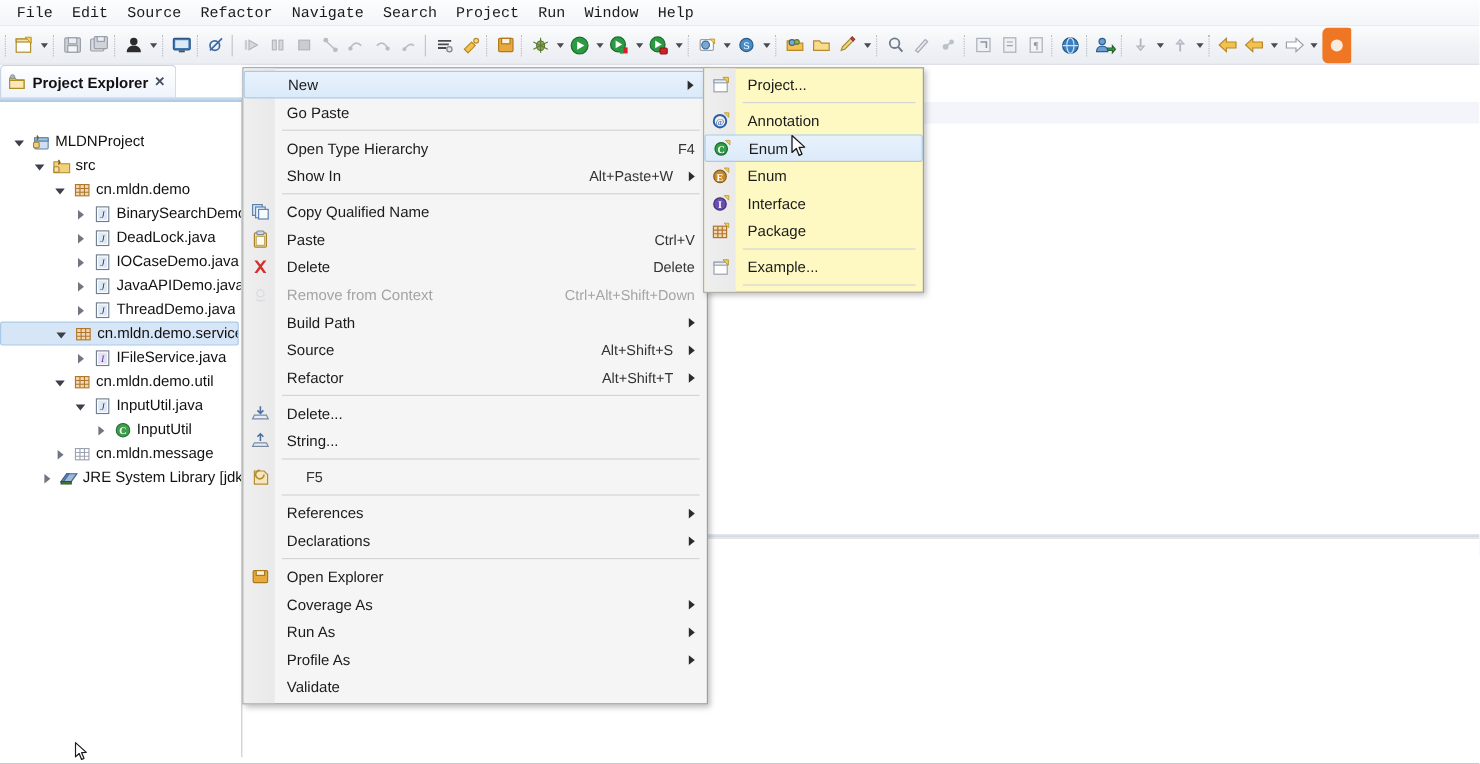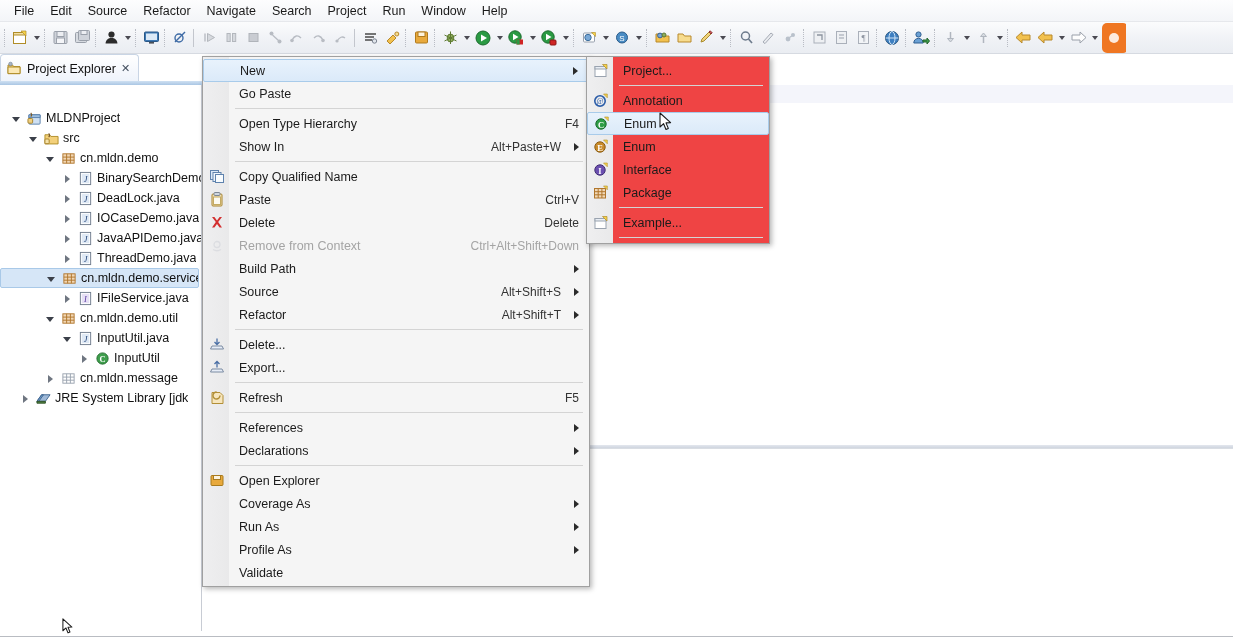--- a/index.html
+++ b/index.html
@@ -12,21 +12,21 @@
     font-size: 12px;
     color: #000;
   }
   #app { position: relative; width: 1233px; height: 637px; background:#fff; }
 
   
   .menubar {
     position: absolute; top: 0; left: 0; width: 1233px; height: 22px;
     background: linear-gradient(to bottom, #fdfdfe 0%, #f3f5f8 100%);
     border-bottom: 1px solid #e6e8ec;
-    display: flex; align-items: center; padding-left: 6px;
+    display: flex; align-items: center; padding-left: 6px; font-family: Liberation Mono, monospace;
   }
   .menubar .mi {
     padding: 2px 8px; font-size: 12.5px; color: #1a1a1a; line-height: 16px;
     cursor: default; white-space: nowrap;
   }
 
   
   .toolbar {
     position: absolute; top: 22px; left: 0; width: 1233px; height: 32px;
     background: linear-gradient(to bottom, #fbfcfd 0%, #f0f2f6 55%, #eaedf2 100%);
@@ -53,21 +53,21 @@
   .tabstrip-left {
     position: absolute; top: 54px; left: 0; width: 202px; height: 32px;
     background: #ffffff;
   }
   .viewtab {
     position: absolute; top: 0; left: 0; height: 28px;
     display: flex; align-items: center; gap: 5px; padding: 0 8px 0 6px;
     background: linear-gradient(to bottom,#ffffff 0%, #eef3fb 100%);
     border: 1px solid #c9d5e5; border-bottom: none;
     border-top-left-radius: 4px; border-top-right-radius: 4px;
-    font-size: 12.5px; color: #111;
+    font-size: 12.5px; color: #111; font-weight: bold;
   }
   .viewtab .lbl { white-space: nowrap; }
   .tabunderline {
     position: absolute; top: 81px; left: 0; width: 202px; height: 4px;
     background: linear-gradient(to bottom,#cfe0f2,#aac6e4);
   }
   .tab-ghost {
     position: absolute; top: 56px; left: 150px; width: 52px; height: 25px;
     background: linear-gradient(to bottom,#cdddee,#b9cfe6);
     border: 1px solid #a9c2dc; border-bottom:none;
@@ -194,21 +194,21 @@
     border-radius: 2px;
     height: 23px;
   }
   .msep {
     height: 1px; margin: 3px 6px 3px 32px; background: #d4d4d4; position:relative; z-index:2;
   }
 
   
   .submenu {
     position: absolute; top: 56px; left: 586px; width: 184px;
-    background: #ef4444; border: 1px solid #a0a0a0;
+    background: #fef9c3; border: 1px solid #a0a0a0;
     box-shadow: 2px 2px 5px rgba(0,0,0,0.28);
     padding: 2px 0; z-index: 60;
   }
   .submenu .gutter {
     position:absolute; top:0; left:0; width:26px; height:100%;
     background: linear-gradient(to right,#efeff0,#e9e9ea);
   }
 
   
   .cursor {
@@ -690,21 +690,21 @@
             <svg width="15" height="15" viewBox="0 0 16 16">
               <rect x="2" y="3" width="12" height="10" fill="#ffffff" stroke="#9aa3af"></rect>
               <line x1="2" y1="6.5" x2="14" y2="6.5" stroke="#9aa3af"></line>
               <line x1="2" y1="9.8" x2="14" y2="9.8" stroke="#9aa3af"></line>
               <line x1="6" y1="3" x2="6" y2="13" stroke="#9aa3af"></line>
               <line x1="10" y1="3" x2="10" y2="13" stroke="#9aa3af"></line>
             </svg>
           </span>
           <span class="tlabel">cn.mldn.message</span>
         </div>
-        <div class="trow" style="padding-left: 19px;">
+        <div class="trow" style="padding-left: 33px;">
           <span class="twist closed"></span>
           <span style="display: flex; align-items: center; flex: 0 0 auto;">
             <svg width="15" height="15" viewBox="0 0 16 16">
               <path d="M1 11 l5-7 l9 0 l-5 7z" fill="#9fb9d8" stroke="#3f6590"></path>
               <path d="M1 11 l5-7 l2 0 l-5 7z" fill="#6f9bc8" stroke="#3f6590"></path>
               <path d="M1 11 h9 l0 2 h-9z" fill="#4f7e3e" stroke="#2f5226"></path>
             </svg>
           </span>
           <span class="tlabel">JRE System Library [jdk</span>
         </div>
@@ -834,31 +834,30 @@
         </span>
         <span class="mlabel">Delete...</span>
       </div>
       <div class="mrow">
         <span class="micon">
           <svg width="16" height="16" viewBox="0 0 16 16">
             <path d="M1.5 12.5 h13 l-1.5-3 h-10z" fill="#e7edf7" stroke="#7b8ba2"></path>
             <path d="M8 8 l0-6 M5.5 4.5 l2.5-2.5 l2.5 2.5" fill="none" stroke="#4a6fa5" stroke-width="1.3"></path>
           </svg>
         </span>
-        <span class="mlabel">Export...</span>
+        <span class="mlabel">String...</span>
       </div>
       <div class="msep"></div>
       <div class="mrow">
         <span class="micon">
           <svg width="16" height="16" viewBox="0 0 16 16">
             <path d="M3 3 h8 l3 3 v8 h-11z" fill="#f7e6bd" stroke="#b28f37"></path>
             <path d="M11 6 a3.5 3.5 0 1 1 -3.4-3.5" fill="none" stroke="#b28f37" stroke-width="1.4"></path>
           </svg>
         </span>
-        <span class="mlabel">Refresh</span>
         <span class="maccel">F5</span>
       </div>
       <div class="msep"></div>
       <div class="mrow">
         <span class="mlabel">References</span>
         <span class="marrow"></span>
       </div>
       <div class="mrow">
         <span class="mlabel">Declarations</span>
         <span class="marrow"></span>

